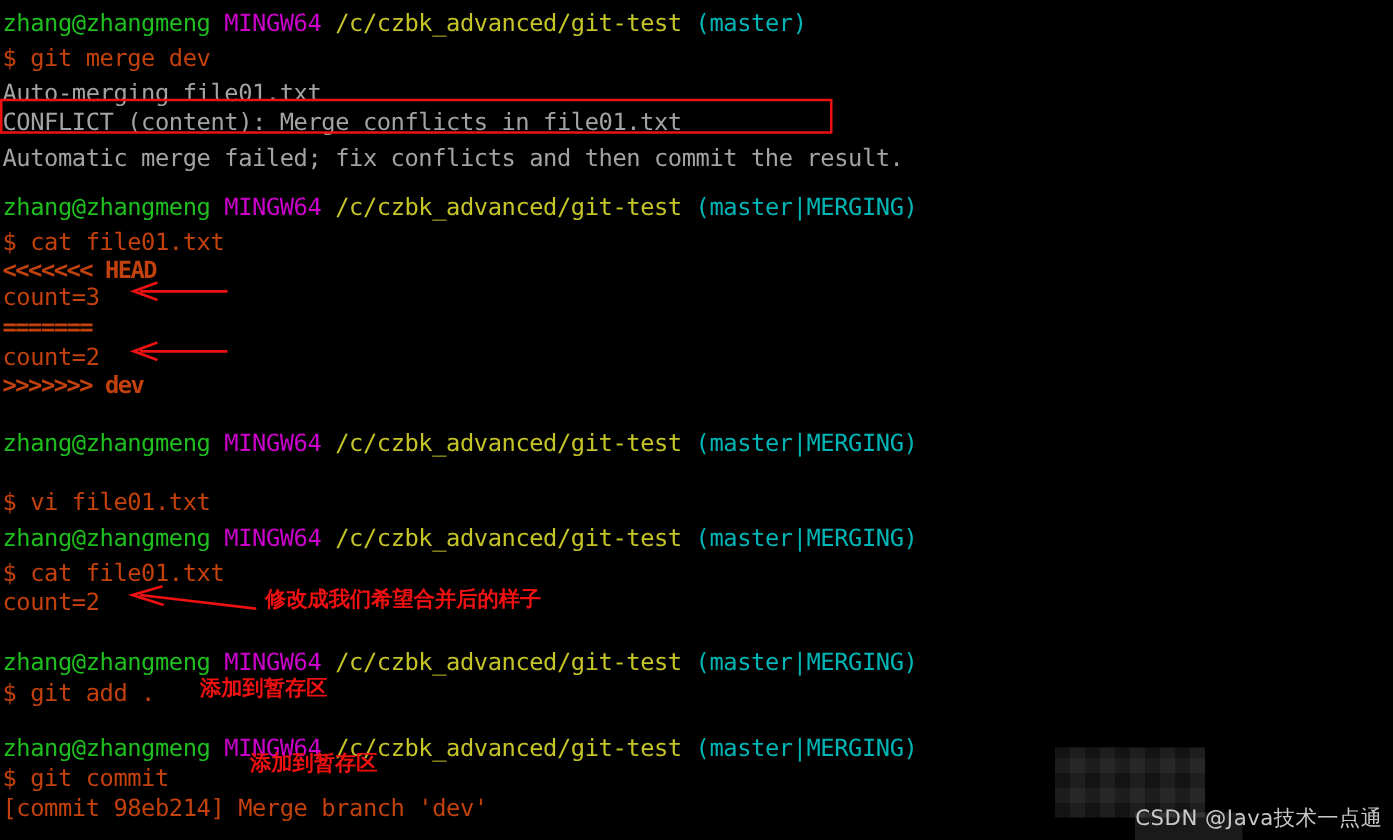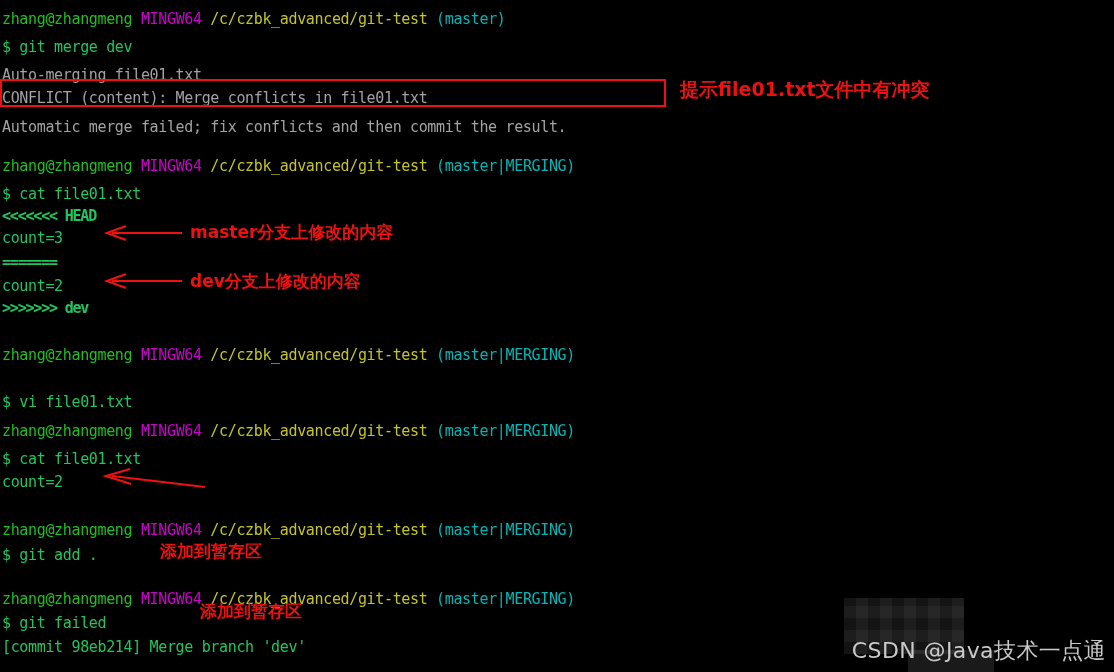--- a/index.html
+++ b/index.html
@@ -22,32 +22,32 @@
     left: 2px;
     top: 0;
     width: 1112px;
   }
   .line {
     position: absolute;
     left: 0;
     height: 28px;
     line-height: 28px;
     white-space: pre;
-    font-size: 15px;
+    font-size: 19px;
     letter-spacing: -0.35px;
     color: #cccccc;
   }
   .line span { white-space: pre; }
 
   .c-user   { color: #1fbf1f; }   
   .c-mingw  { color: #cc00cc; }   
   .c-path   { color: #c5c528; }   
   .c-branch { color: #00b5b5; }   
   .c-out    { color: #a3a3a3; }   
-  .c-white  { color: #22c55e; }
+  .c-white  { color: #c2410c; }
 
   
   .marker { font-weight: bold; letter-spacing: -1.2px; }
 
   
   .redbox {
     position: absolute;
     border: 2px solid #ee1111;
     box-sizing: border-box;
     pointer-events: none;
@@ -73,21 +73,21 @@
     pointer-events: none;
   }
 
   
   #watermark {
     position: absolute;
     right: 8px;
     bottom: 6px;
     color: #d9d9d9;
     font-family: "DejaVu Sans", "Liberation Sans", sans-serif;
-    font-size: 22px;
+    font-size: 17px;
     letter-spacing: 0.4px;
     opacity: 0.92;
   }
   
   .mosaic {
     position: absolute;
     background: #0d0d0d;
   }
   #mosaic-a { right: 150px; bottom: 18px; width: 120px; height: 56px;
               background: repeating-linear-gradient(90deg,#0a0a0a 0 12px,#151515 12px 24px),
@@ -124,32 +124,30 @@
     <div class="line c-white" style="top:388px">$ vi file01.txt</div>
 
     <div class="line" style="top:417px"><span class="c-user">zhang@zhangmeng</span><span class="c-out"> </span><span class="c-mingw">MINGW64</span><span class="c-out"> </span><span class="c-path">/c/czbk_advanced/git-test</span><span class="c-out"> </span><span class="c-branch">(master|MERGING)</span></div>
     <div class="line c-white" style="top:445px">$ cat file01.txt</div>
     <div class="line c-white" style="top:468px">count=2</div>
 
     <div class="line" style="top:516px"><span class="c-user">zhang@zhangmeng</span><span class="c-out"> </span><span class="c-mingw">MINGW64</span><span class="c-out"> </span><span class="c-path">/c/czbk_advanced/git-test</span><span class="c-out"> </span><span class="c-branch">(master|MERGING)</span></div>
     <div class="line c-white" style="top:541px">$ git add .</div>
 
     <div class="line" style="top:585px"><span class="c-user">zhang@zhangmeng</span><span class="c-out"> </span><span class="c-mingw">MINGW64</span><span class="c-out"> </span><span class="c-path">/c/czbk_advanced/git-test</span><span class="c-out"> </span><span class="c-branch">(master|MERGING)</span></div>
-    <div class="line c-white" style="top:609px">$ git failed</div>
+    <div class="line c-white" style="top:609px">$ git commit</div>
     <div class="line c-white" style="top:633px">[commit 98eb214] Merge branch 'dev'</div>
   </div>
 
   <div class="redbox" style="left:0px; top:79px; width:666px; height:28px;"></div>
 
-  <div class="anno" style="left:680px; top:79px; font-size:19px;">提示file01.txt文件中有冲突</div>
 
-  <div class="anno" style="left:190px; top:222px;">master分支上修改的内容</div>
 
-  <div class="anno" style="left:190px; top:271px;">dev分支上修改的内容</div>
 
+  <div class="anno" style="left:212px; top:470px;">修改成我们希望合并后的样子</div>
 
   <div class="anno" style="left:160px; top:541px;">添加到暂存区</div>
 
   <div class="anno" style="left:200px; top:601px;">添加到暂存区</div>
 
   <svg id="arrows" viewBox="0 0 1114 672">
 
     <g>
       <line x1="182" y1="233" x2="112" y2="233" stroke="#ee1111" stroke-width="2.2"></line>
       <polyline points="126,226 107,233 126,240" fill="none" stroke="#ee1111" stroke-width="2.2"></polyline>

